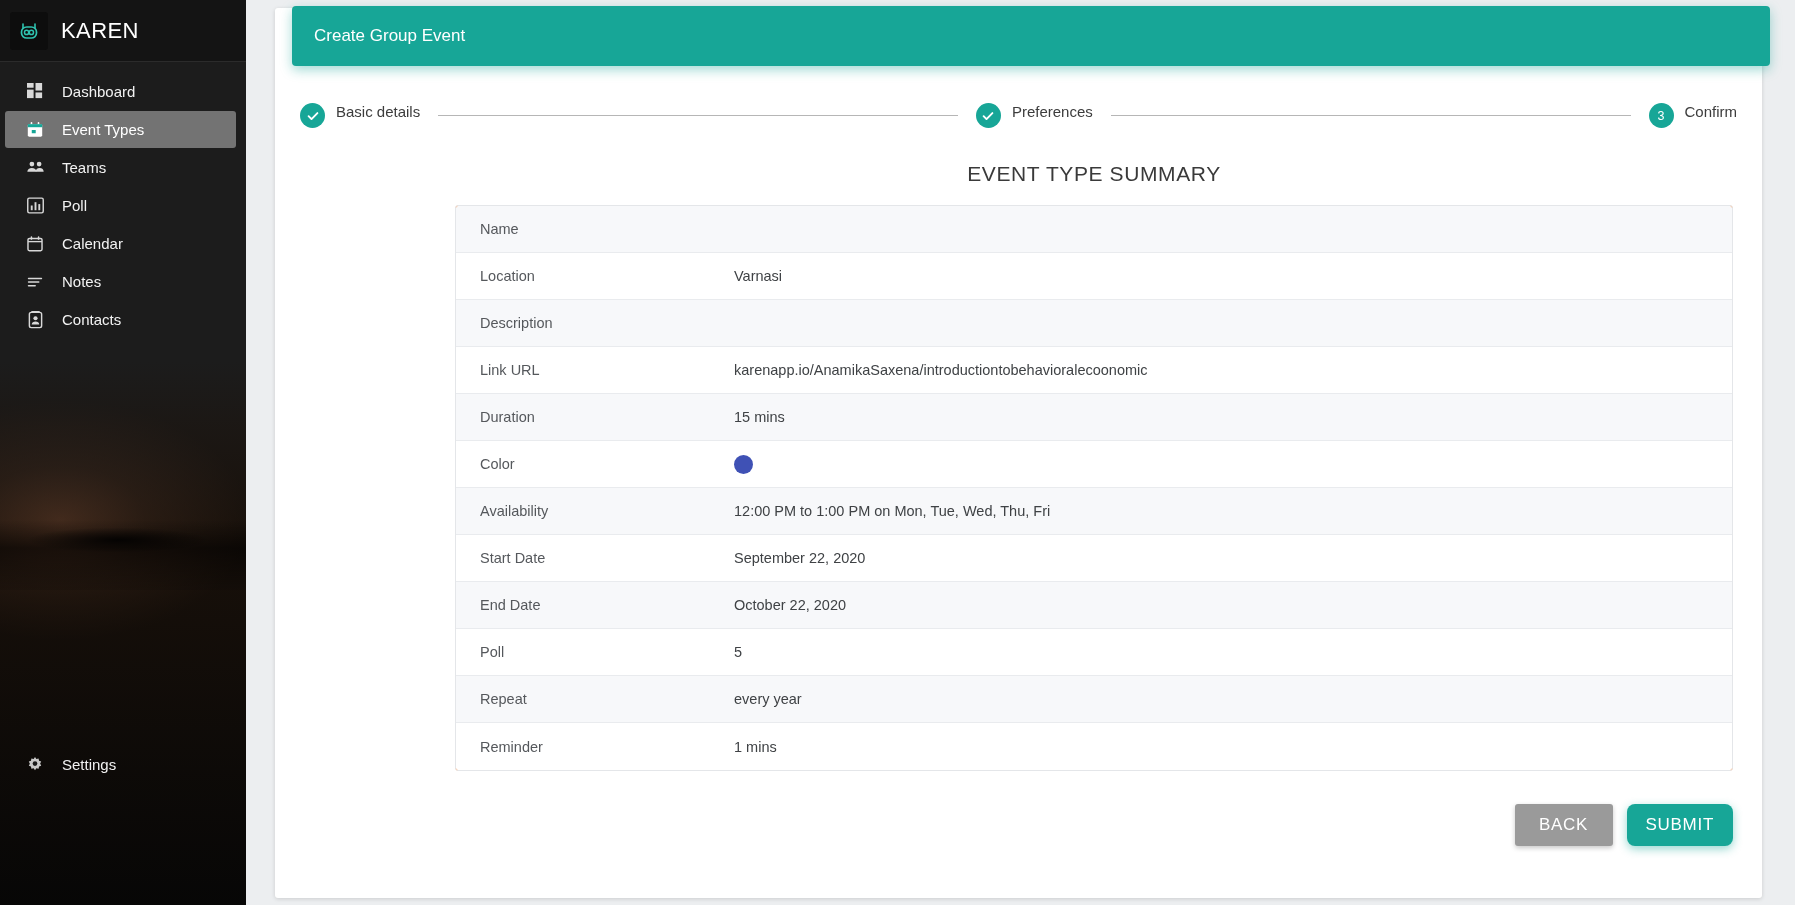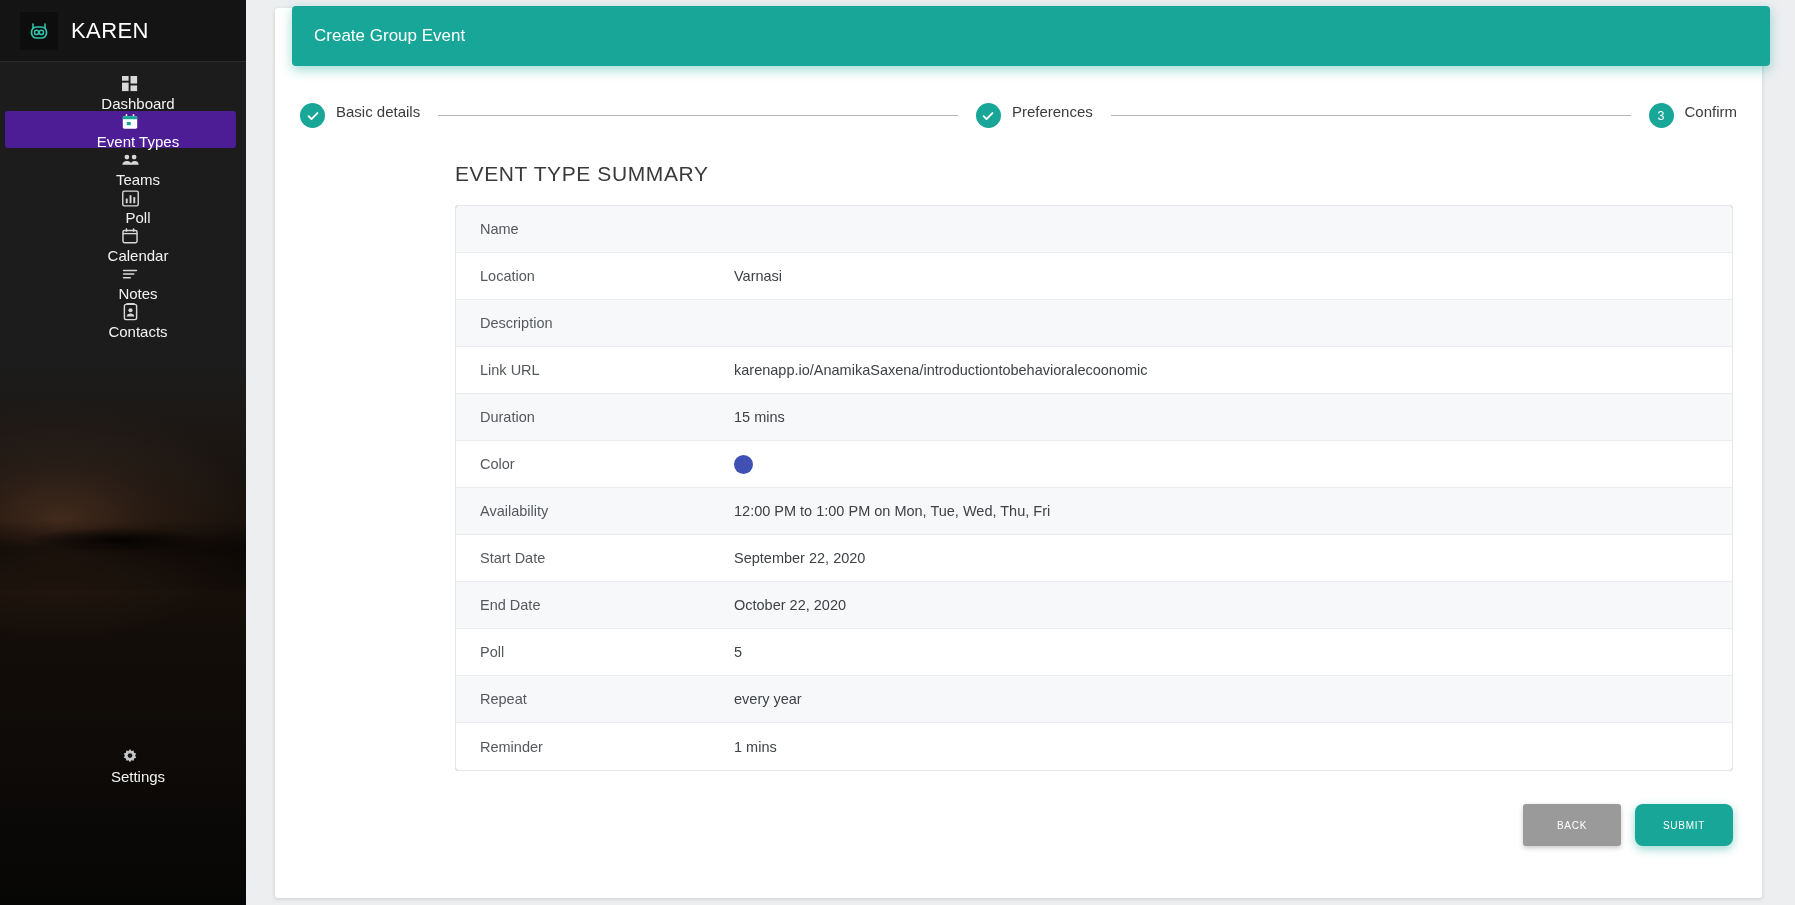--- a/index.html
+++ b/index.html
@@ -37,21 +37,21 @@
     left: 0; right: 0; top: 520px; height: 70px;
     background:
       radial-gradient(ellipse 130px 18px at 118px 20px, rgba(0,0,0,0.85) 0%, rgba(0,0,0,0) 70%),
       linear-gradient(180deg, rgba(0,0,0,0.0) 0%, rgba(0,0,0,0.55) 40%, rgba(0,0,0,0.1) 100%);
   }
   .sidebar-inner { position: relative; z-index: 2; }
 
   .brand {
     height: 62px;
     display: flex; align-items: center;
-    padding-left: 20px;
+    padding-left: 10px;
     border-bottom: 1px solid rgba(255,255,255,0.10);
     background: rgba(20,20,20,0.92);
   }
   .brand-logo {
     width: 38px; height: 38px;
     background: #0d0d0d;
     border-radius: 3px;
     display: flex; align-items: center; justify-content: center;
     flex: 0 0 38px;
   }
@@ -66,21 +66,20 @@
   .nav-item {
     display: flex; align-items: center;
     height: 37px;
     margin: 1px 10px 1px 5px;
     padding-left: 19px;
     border-radius: 3px;
     color: #f2f2f2;
     font-size: 15px;
     cursor: pointer;
     white-space: nowrap;
-    flex-direction: column;
   }
   .nav-item .nav-icon {
     width: 22px; height: 22px;
     flex: 0 0 22px;
     display: flex; align-items: center; justify-content: center;
     opacity: 0.92;
   }
   .nav-item .nav-label { margin-left: 16px; }
   .nav-item.active {
     background: #17a697;
@@ -151,20 +150,21 @@
   }
 
   
   .summary-wrap { padding: 34px 29px 0 180px; }
   .summary-title {
     font-size: 21px;
     color: #3a3a3a;
     letter-spacing: 0.6px;
     font-weight: 400;
     margin-bottom: 19px;
+    text-align: center;
   }
   .summary-table {
     width: 100%;
     border: 1px solid #e4e6e9;
     border-radius: 3px;
     overflow: hidden;
     background: #f97316;
   }
   .srow {
     display: flex;
@@ -202,21 +202,21 @@
     gap: 14px;
     padding: 33px 29px 0 0;
   }
   .btn {
     border: none;
     border-radius: 3px;
     height: 42px;
     min-width: 98px;
     padding: 8px 19px;
     color: #ffffff;
-    font-size: 10px;
+    font-size: 17px;
     letter-spacing: 0.7px;
     cursor: pointer;
     font-family: "Liberation Sans", sans-serif;
   }
   .btn-back { background: #9a9a9a; box-shadow: 0 2px 5px rgba(0,0,0,0.22); }
   .btn-submit { background: #17a697; box-shadow: 0 3px 10px rgba(23,166,151,0.45); border-radius: 8px; }
 </style>
 </head>
 <body>
 
@@ -246,21 +246,21 @@
             <svg width="17" height="17" viewBox="0 0 18 18" aria-hidden="true">
               <rect x="0" y="0" width="7" height="5" fill="#e9e9e9"></rect>
               <rect x="9" y="0" width="7" height="8" fill="#e9e9e9"></rect>
               <rect x="0" y="7" width="7" height="9" fill="#e9e9e9"></rect>
               <rect x="9" y="10" width="7" height="6" fill="#e9e9e9"></rect>
             </svg>
           </span>
           <span class="nav-label">Dashboard</span>
         </div>
 
-        <div class="nav-item active" style="background: #4c1d95;">
+        <div class="nav-item active" style="background: #737373;">
           <span class="nav-icon">
             <svg width="18" height="18" viewBox="0 0 20 20" aria-hidden="true">
               <rect x="2" y="3.5" width="16" height="14" rx="1.6" fill="#ffffff"></rect>
               <rect x="5.2" y="1.2" width="1.8" height="4" rx="0.8" fill="#ffffff"></rect>
               <rect x="13" y="1.2" width="1.8" height="4" rx="0.8" fill="#ffffff"></rect>
               <rect x="2" y="3.5" width="16" height="3.4" fill="#17a697"></rect>
               <rect x="6.4" y="10" width="4.4" height="3.6" fill="#17a697"></rect>
             </svg>
           </span>
           <span class="nav-label">Event Types</span>

